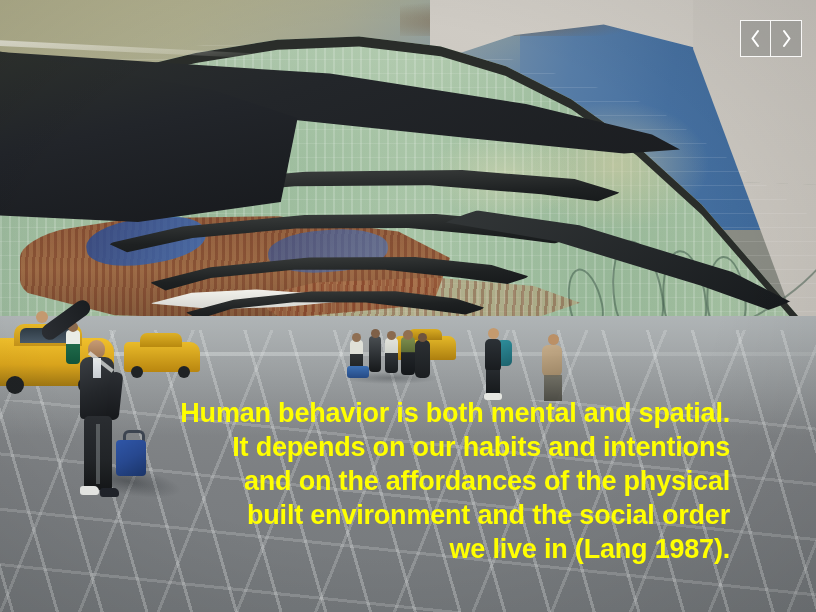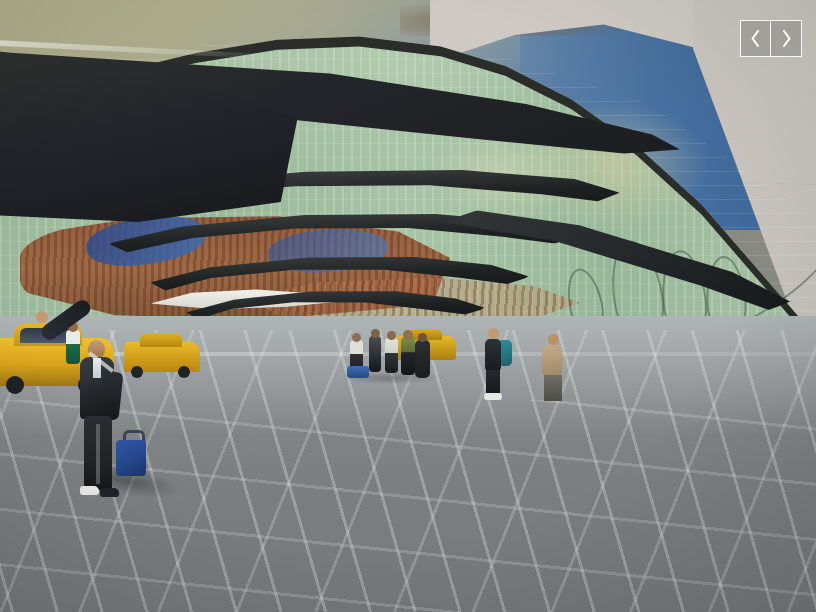--- a/index.html
+++ b/index.html
@@ -532,20 +532,25 @@
     
     
     
     
     
     
   </div>
 
   <div class="layer" id="vignette"></div>
 
+  <div id="caption">Human behavior is both mental and spatial.
+It depends on our habits and intentions
+and on the affordances of the physical
+built environment and the social order
+we live in (Lang 1987).</div>
 
   <div id="nav">
     <div class="nav-btn" title="Previous slide">
       <span>
         <svg width="13" height="19" viewBox="0 0 13 19" aria-hidden="true">
           <polyline points="9,2 3.5,9.5 9,17" fill="none" stroke="#ffffff" stroke-width="2.1" stroke-linecap="round" stroke-linejoin="round"></polyline>
         </svg>
       </span>
     </div>
     <div class="nav-btn" title="Next slide">

